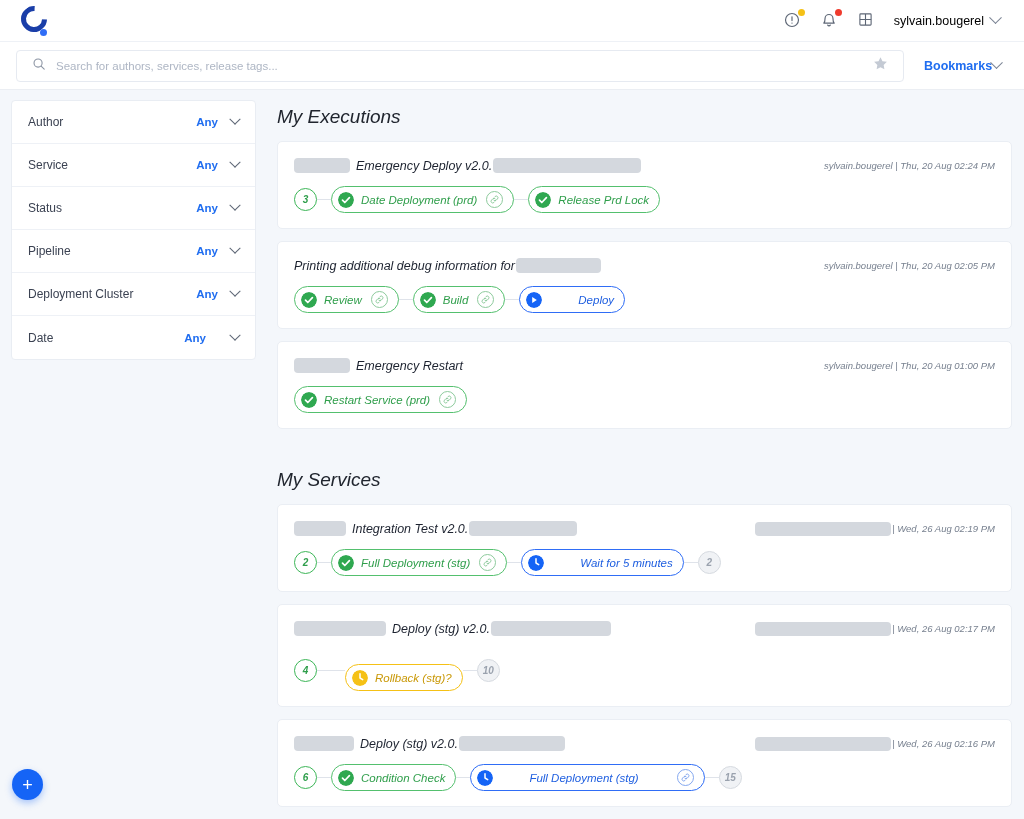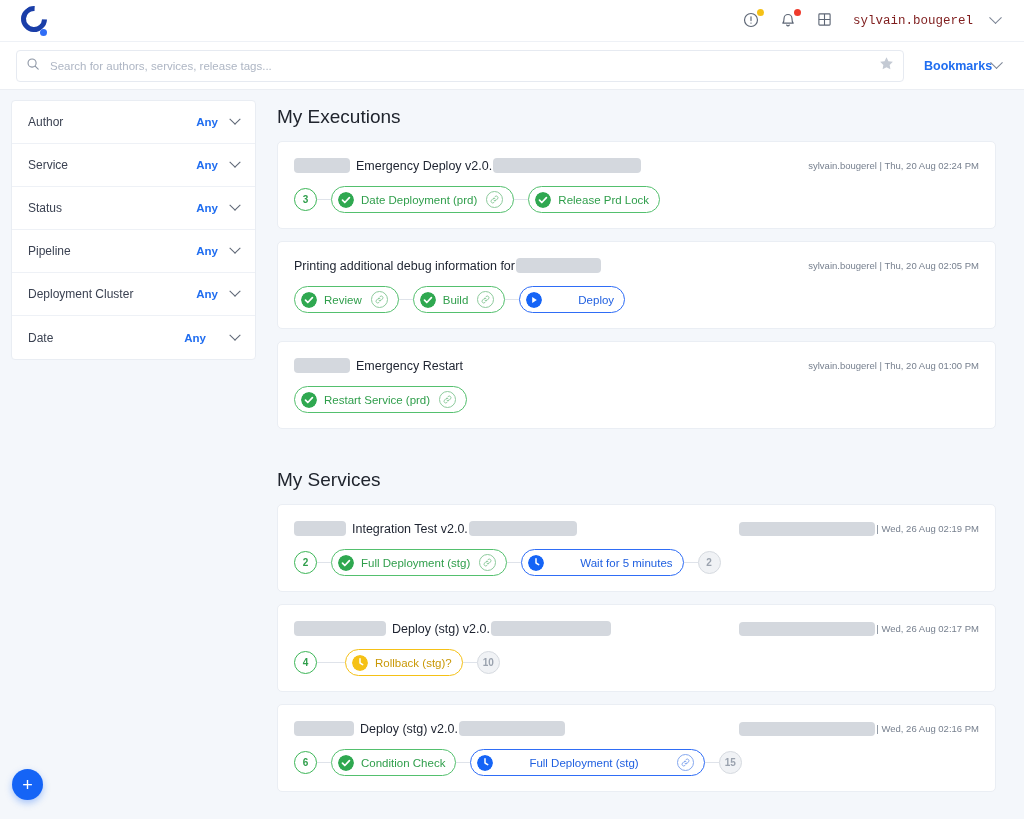--- a/index.html
+++ b/index.html
@@ -37,39 +37,39 @@
   }
   .ico-btn { position: relative; width: 20px; height: 20px; cursor: pointer; }
   .ico-btn svg { display: block; }
   .badge-dot {
     position: absolute; top: -2px; right: -2px;
     width: 7px; height: 7px; border-radius: 50%;
   }
   .badge-dot.yellow { background: #f5c116; }
   .badge-dot.red { background: #ef3b2d; }
   .user {
-    display: flex; align-items: center; gap: 18px;
-    font-size: 12.5px; color: #7f1d1d; cursor: pointer; font-family: Liberation Mono, monospace;
+    display: flex; align-items: center; gap: 7px;
+    font-size: 12.5px; color: #000000; cursor: pointer;
   }
   .chev { width: 9px; height: 9px; border-right: 1.4px solid #7b8494;
           border-bottom: 1.4px solid #7b8494; transform: rotate(45deg) translate(-2px,-2px); }
 
   
   .searchrow {
     height: 48px; background: #ffffff;
     display: flex; align-items: center;
     padding: 0 16px;
     border-top: 1px solid #eef1f6;
     box-shadow: 0 1px 0 rgba(16,24,40,.04);
   }
   .searchbox {
     flex: 0 0 auto; width: 888px; height: 32px;
     border: 1px solid #e6eaf1; border-radius: 4px;
     display: flex; align-items: center; gap: 10px;
-    padding: 0 9px; background: #fff;
+    padding: 0 15px; background: #fff;
   }
   .searchbox input {
     border: none; outline: none; flex: 1;
     font-size: 11.5px; color: #3b4252;
     font-family: "Liberation Sans", sans-serif;
     background: transparent;
   }
   .searchbox input::placeholder { color: #aeb6c4; }
   .star { cursor: pointer; }
   .bookmarks {
@@ -98,21 +98,21 @@
     cursor: pointer;
   }
   .filter:last-child { border-bottom: none; gap: 12px; }
   .filter .fname { font-size: 12px; color: #3b4252; }
   .filter .fval {
     margin-left: auto; font-size: 11.5px; color: #1f6df0; font-weight: bold;
   }
   .filter .chev { margin-left: 13px; border-color: #5d6675; width: 8px; height: 8px; }
 
   
-  .main { flex: 1; padding: 0 28px 0 10px; overflow: hidden; }
+  .main { flex: 1; padding: 0 12px 0 10px; overflow: hidden; font-style: italic; }
   .section-title {
     font-size: 19px; color: #20252e; font-weight: normal;
     margin: 17px 0 13px 0;
   }
   .section-title.services { margin-top: 40px; }
 
   .card {
     background: #fff; border: 1px solid #eaeef4; border-radius: 5px;
     padding: 14px 16px 15px 16px; margin-bottom: 12px;
     position: relative;
@@ -146,21 +146,21 @@
   .pill {
     display: inline-flex; align-items: center; gap: 7px;
     height: 27px; padding: 0 10px 0 6px;
     border-radius: 14px; border: 1.5px solid;
     font-size: 11.5px; background: #fff;
     white-space: nowrap; cursor: pointer;
   }
   .pill.green { border-color: #54c06e; color: #2f9e4b; }
   .pill.blue  { border-color: #2f6df6; color: #1f5fe0; gap: 36px; }
   .pill.red   { border-color: #f2606a; color: #e0323f; }
-  .pill.amber { border-color: #f5c116; color: #c99806; }
+  .pill.amber { border-color: #f5c116; color: #c99806; margin-top: 15px; }
 
   .sico { width: 16px; height: 16px; border-radius: 50%; flex: 0 0 16px; display:block; }
 
   .linkico {
     width: 17px; height: 17px; border-radius: 50%;
     border: 1px solid currentColor; opacity: .55;
     display: inline-flex; align-items: center; justify-content: center;
     margin-left: 2px; flex: 0 0 17px;
   }
   .linkico svg { width: 9px; height: 9px; display: block; }

